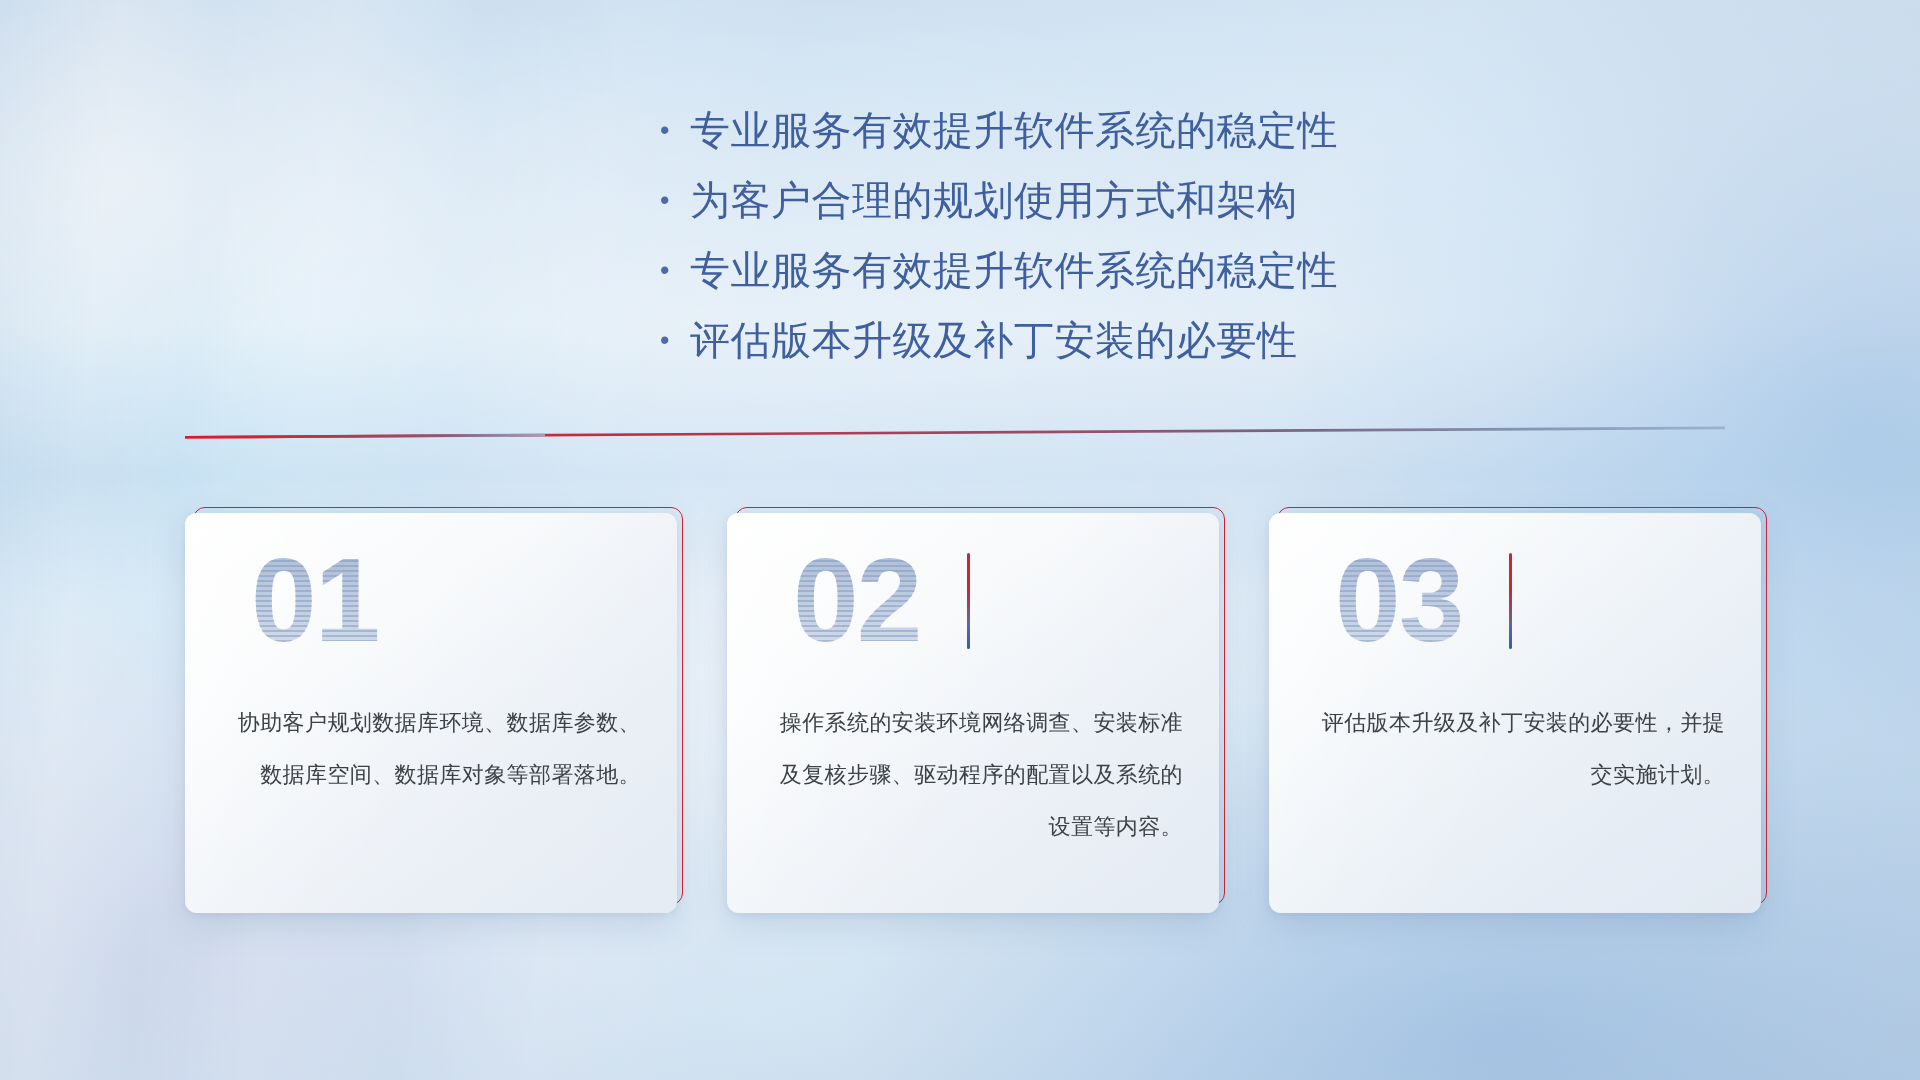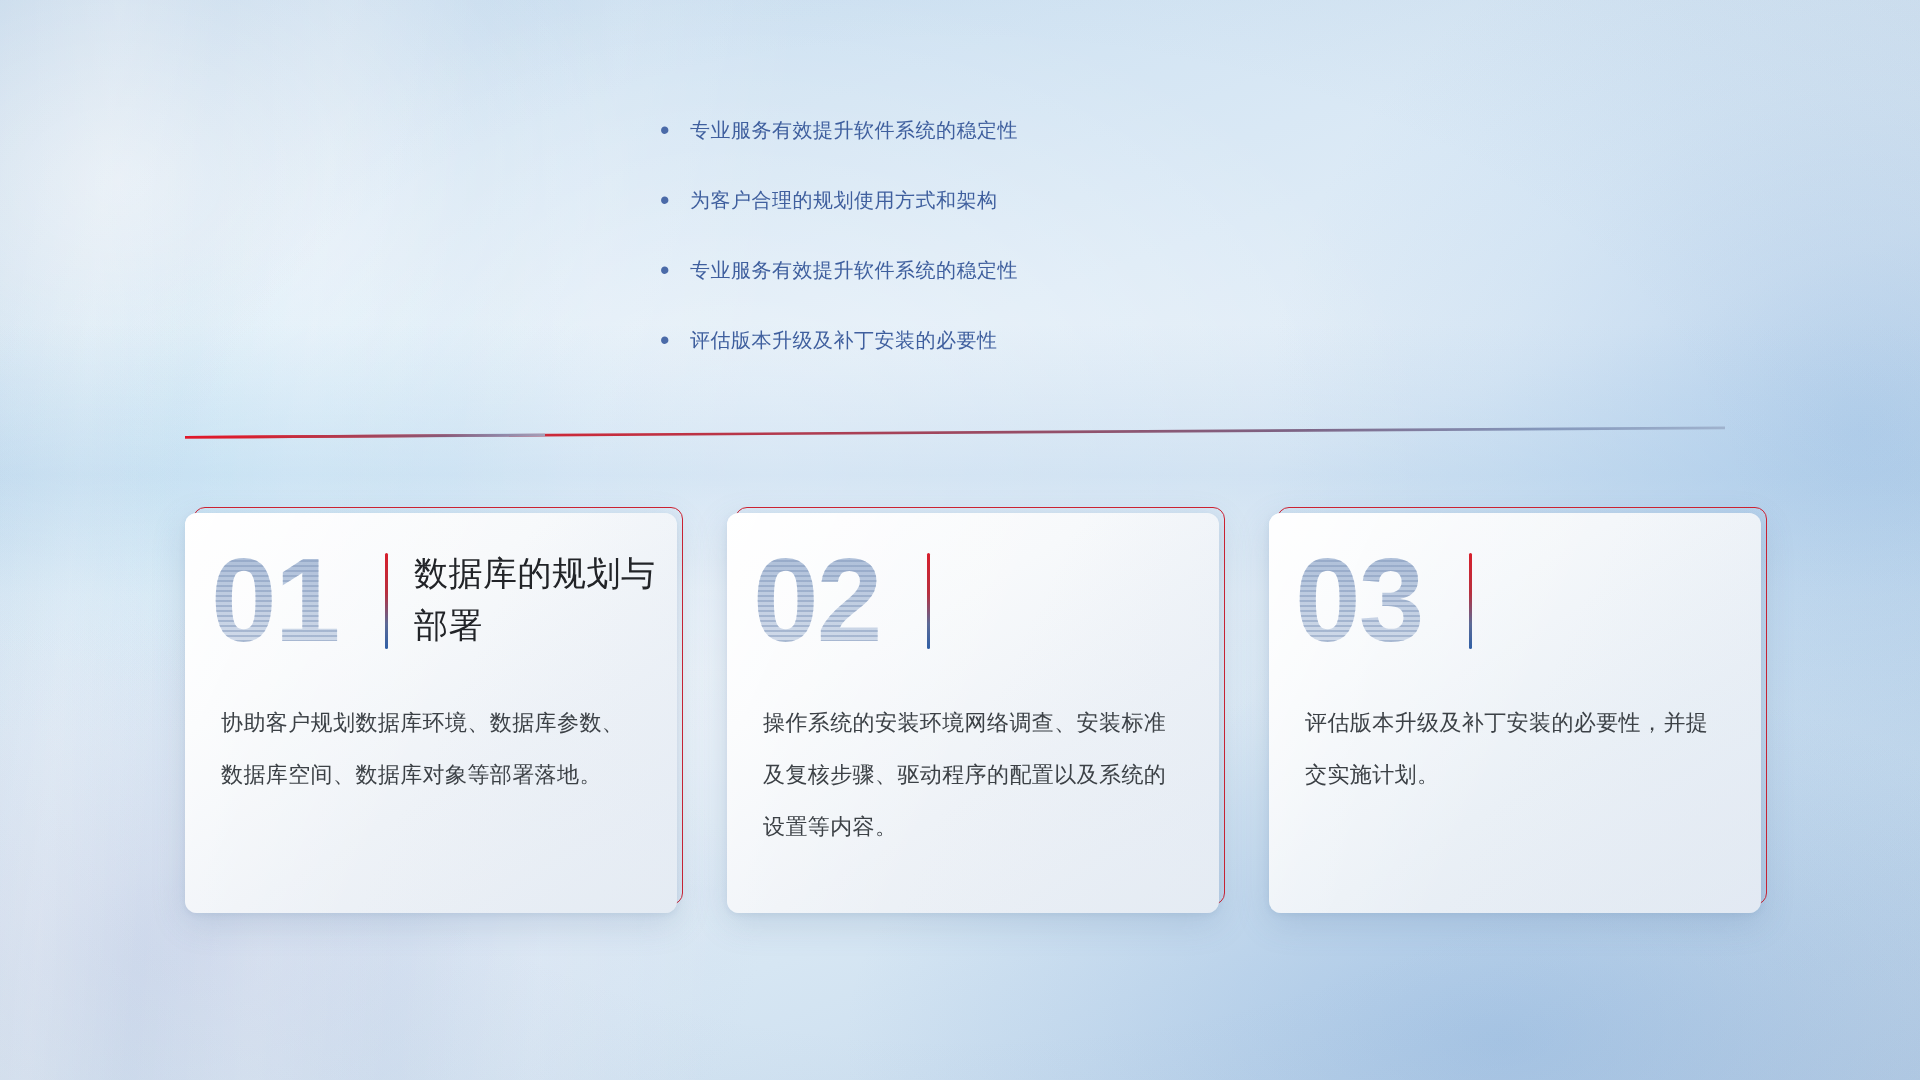--- a/index.html
+++ b/index.html
@@ -93,21 +93,21 @@
   .bullet-row {
     display:flex; align-items:flex-start;
     margin-bottom:26px;
   }
   .bullet-dot {
     width:30px; flex:0 0 30px;
     color:#4a6aa8; font-size:27px; line-height:44px;
     text-align:left;
   }
   .bullet-text {
-    font-size:20px; line-height:44px;
+    font-size:40px; line-height:44px;
     color:#3f5f9e;
     letter-spacing:.5px;
     white-space:nowrap;
   }
 
   
   #divider {
     position:absolute; left:185px; top:424px; width:1540px; height:18px; z-index:5;
   }
   #divider svg { display:block; width:100%; height:100%; overflow:visible; }
@@ -145,20 +145,21 @@
       rgba(255,255,255,0) 52%,
       rgba(226,234,244,.45) 100%);
     pointer-events:none;
   }
 
   .card-head {
     position:relative;
     height:176px;
     display:flex; align-items:center;
     padding-left:12px;
+    margin-left:40px;
   }
   
   .ghost-num {
     position:absolute; left:26px; top:22px;
     font-size:118px; font-weight:700;
     line-height:130px;
     letter-spacing:-2px;
     color:transparent;
     background-image:
       repeating-linear-gradient(180deg,
@@ -189,20 +190,21 @@
     letter-spacing:.5px;
     max-width:248px;
   }
 
   .card-body {
     position:relative;
     margin:8px 36px 0 36px;
     font-size:22px; line-height:52px;
     color:#3c4146;
     letter-spacing:.4px;
+    text-align:right;
   }
 
   
   .card-3 .card-face {
     background:linear-gradient(150deg,#fbfcfd 0%,#f4f7fa 30%,#eaf0f6 62%,#e2e9f2 100%);
   }
 </style>
 </head>
 <body>
 
@@ -262,24 +264,20 @@
 </div>
 
 <div id="cards">
 
   <div class="card card-1">
     <div class="card-outline"></div>
     <div class="card-face">
       <div class="card-sheen"></div>
       <div class="card-head">
         <div class="ghost-num">01</div>
-        <div class="head-right">
-          <div class="head-rule"></div>
-          <div class="card-title">数据库的规划与部署</div>
-        </div>
       </div>
       <div class="card-body">协助客户规划数据库环境、数据库参数、数据库空间、数据库对象等部署落地。</div>
     </div>
   </div>
 
   <div class="card card-2">
     <div class="card-outline"></div>
     <div class="card-face">
       <div class="card-sheen"></div>
       <div class="card-head">

